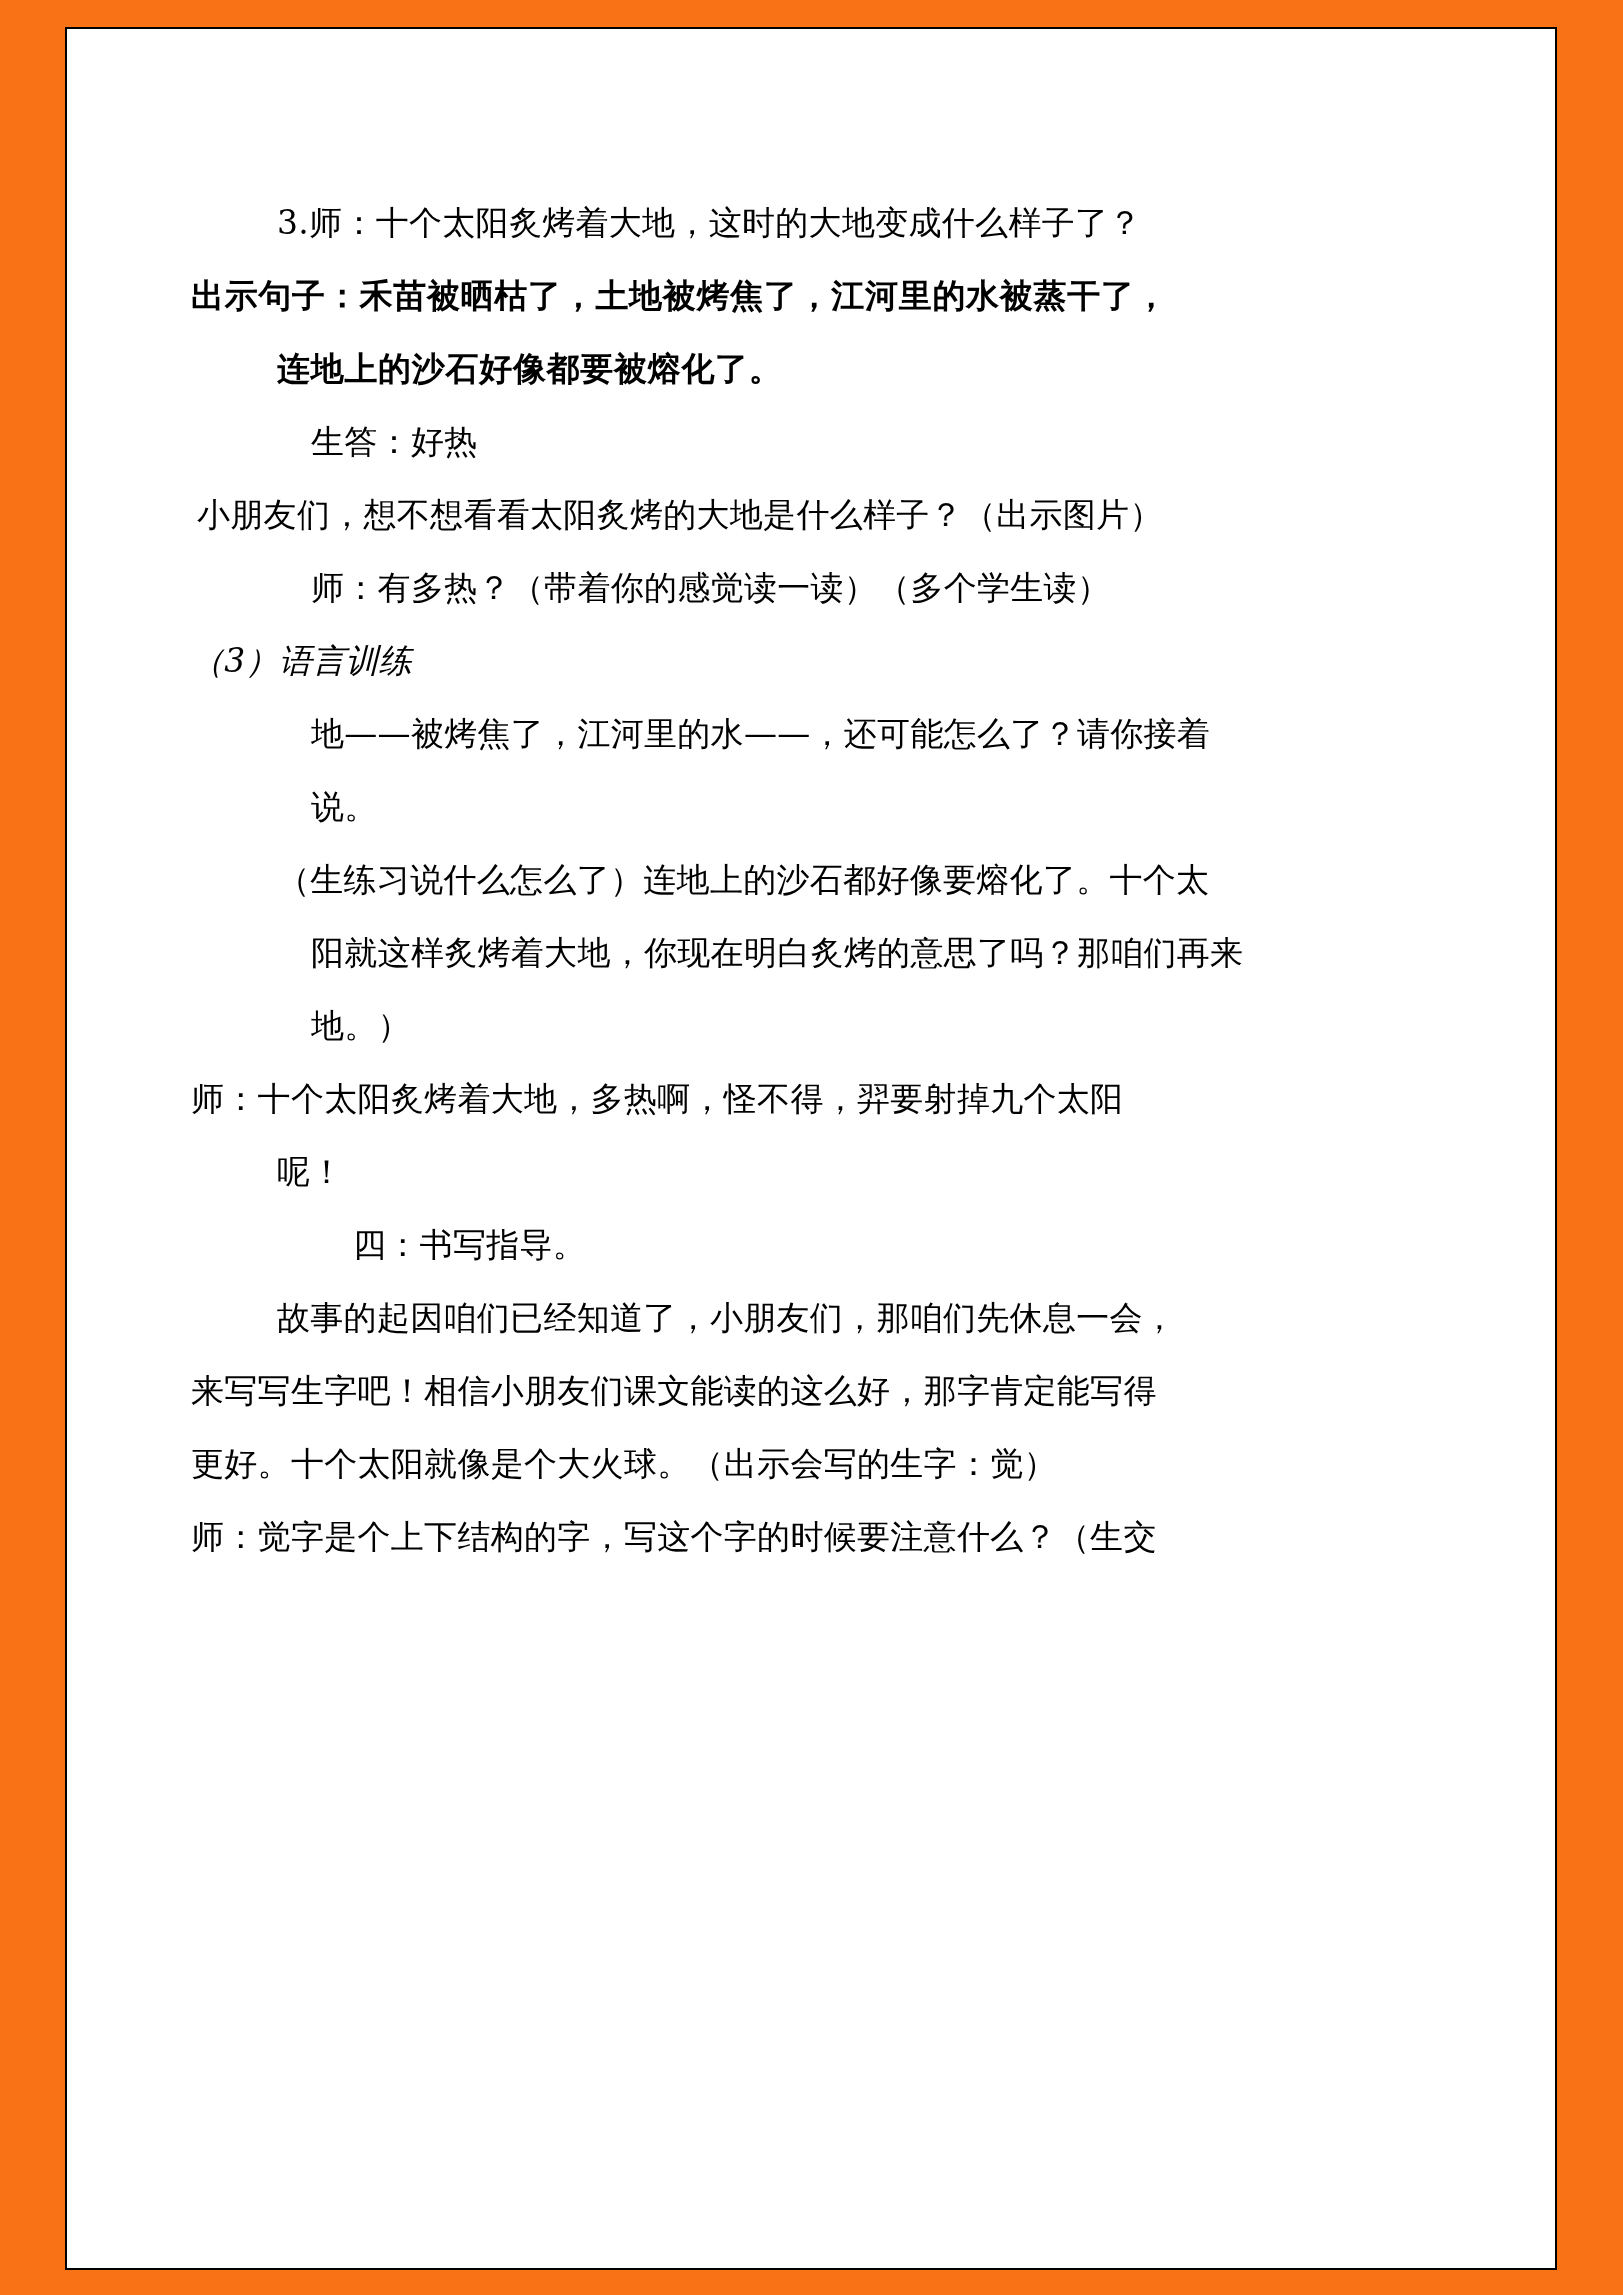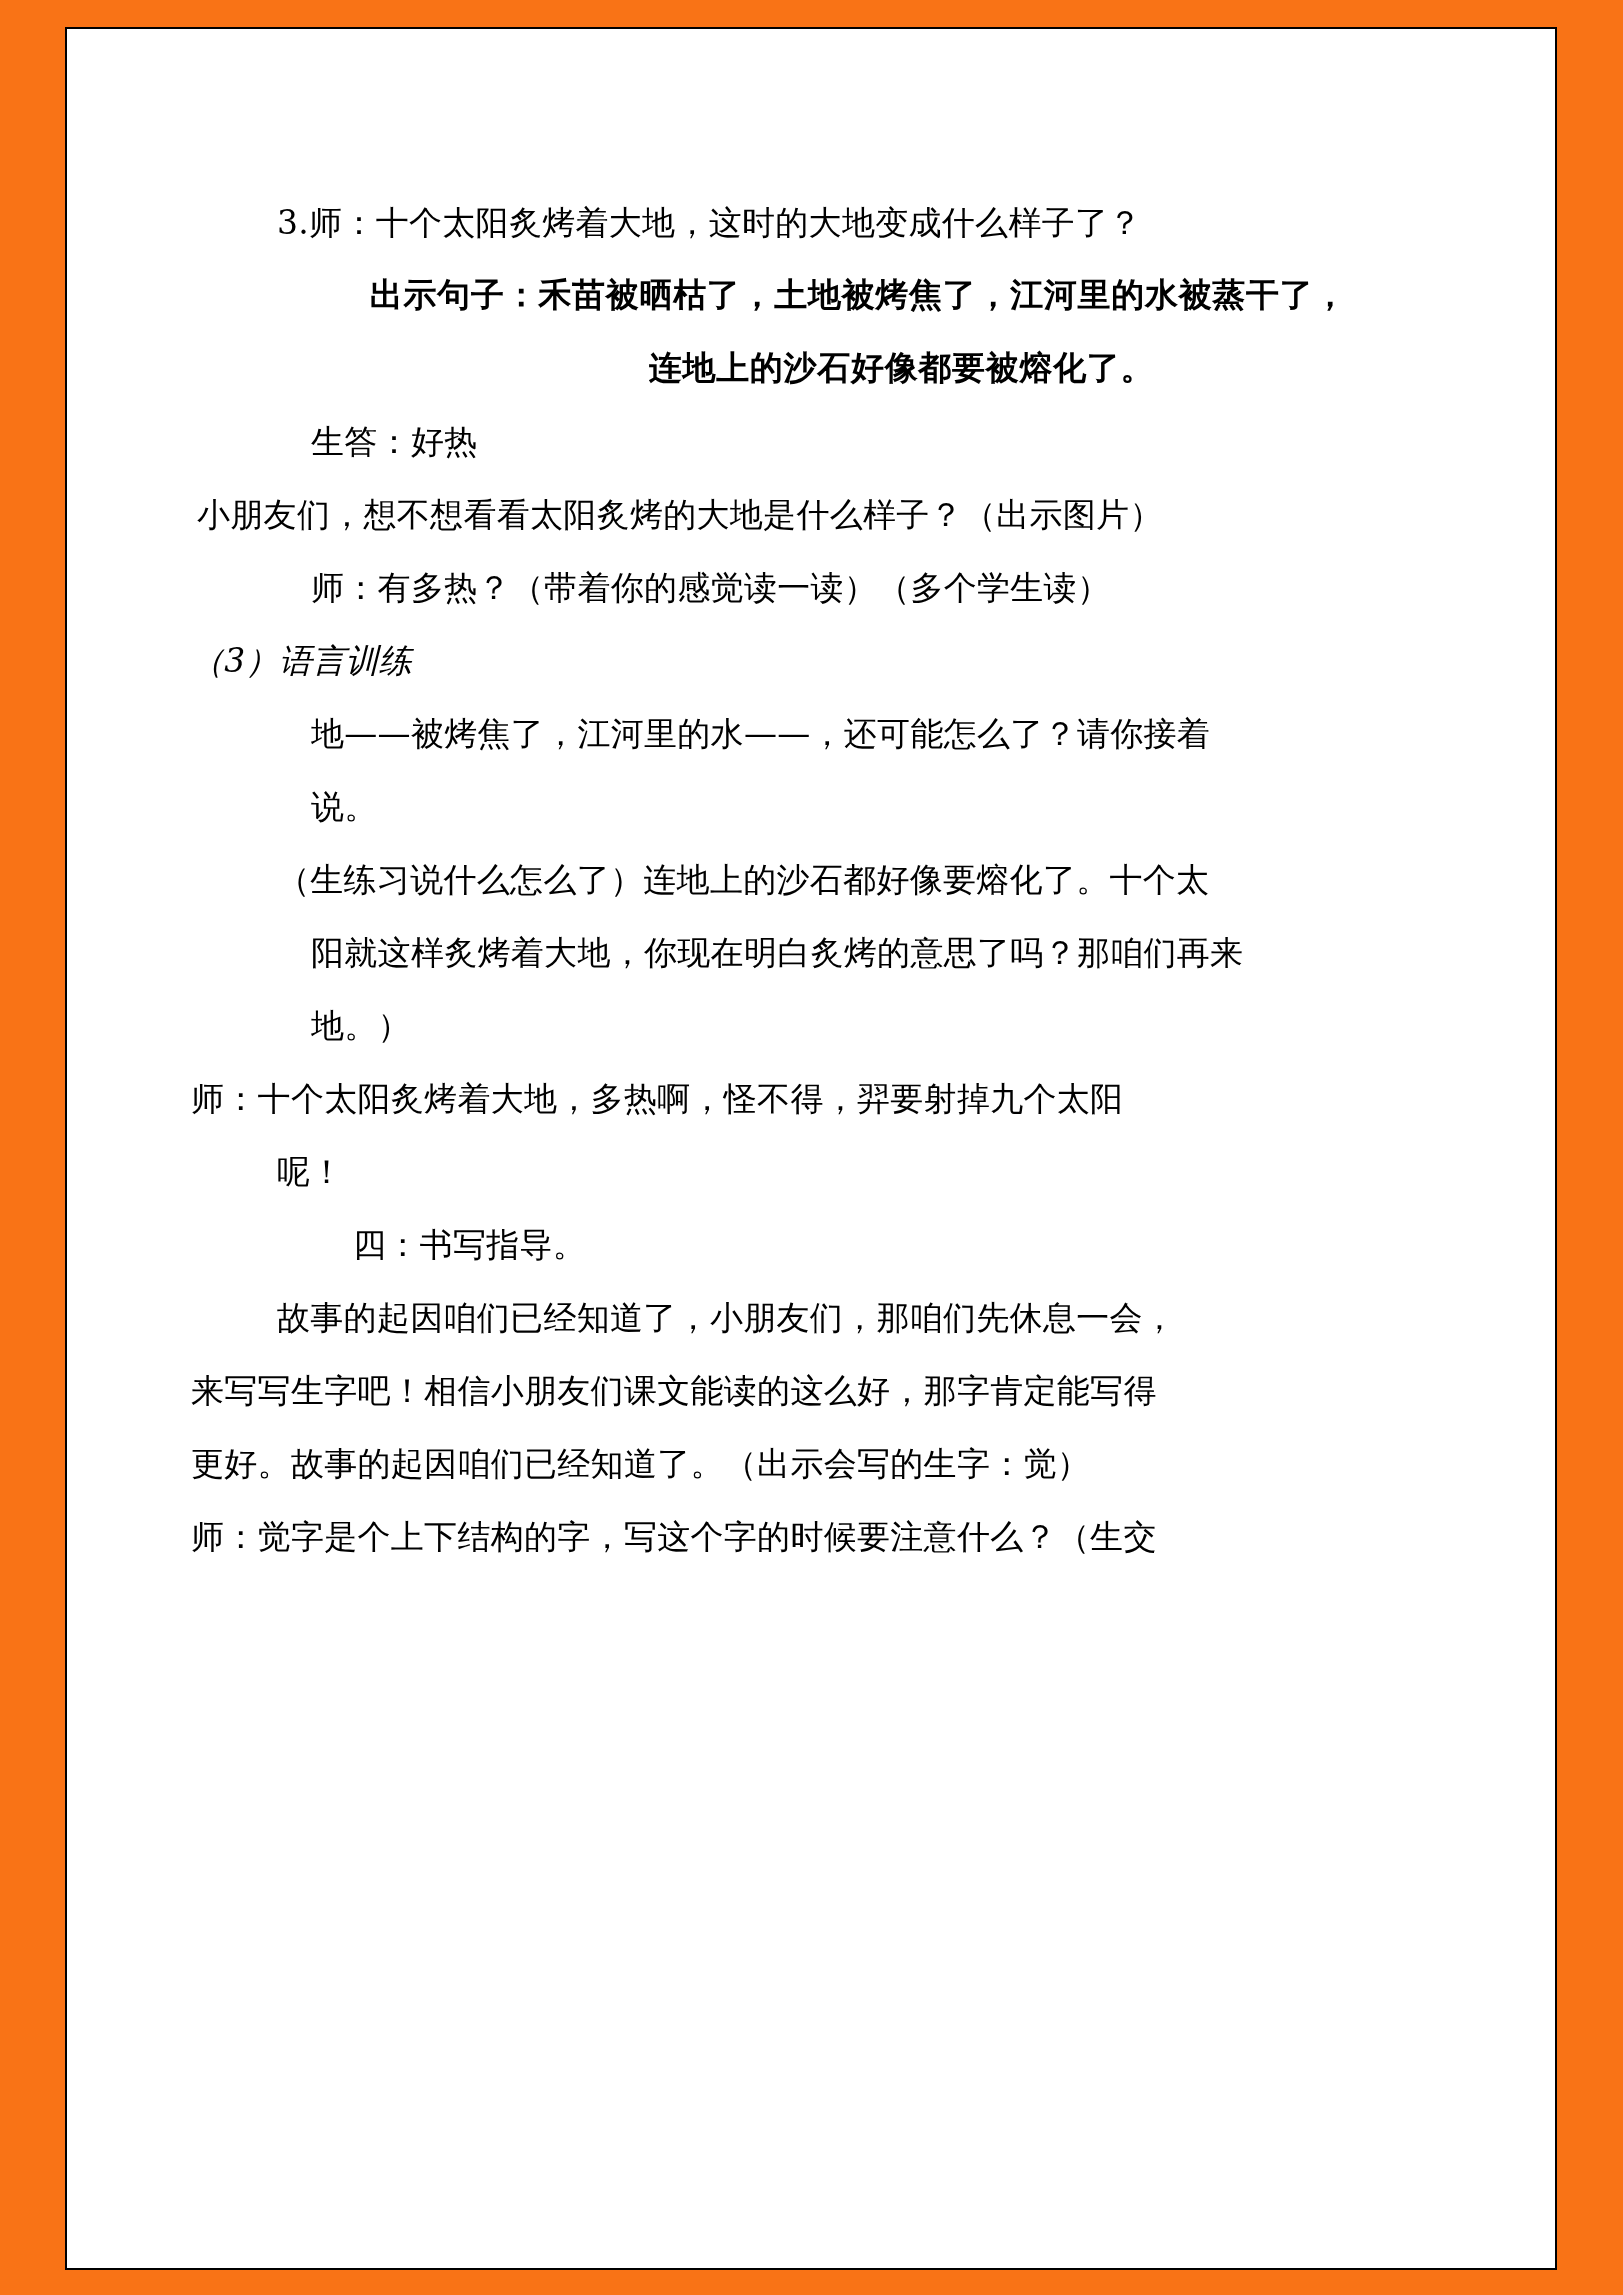--- a/index.html
+++ b/index.html
@@ -37,23 +37,22 @@
   }
   .ln {
     font-size: 33px;
     line-height: 73px;
     letter-spacing: 0.3px;
     white-space: pre-wrap;
     font-family: "DejaVu Serif", "Liberation Serif", serif;
   }
   .bold {
     font-weight: bold;
-    font-family: Liberation Serif, serif;
+    font-family: Liberation Sans, sans-serif;
     letter-spacing: 0.7px;
-    text-align: center;
   }
   .i1 { padding-left: 0px; }
   .i2 { padding-left: 40px; }
   .i3 { padding-left: 74px; }
   .neg { margin-left: -46px; }
 </style>
 </head>
 <body>
 
 <div class="page">
@@ -78,19 +77,19 @@
       <div class="ln i3">阳就这样炙烤着大地，你现在明白炙烤的意思了吗？那咱们再来</div>
       <div class="ln i3">地。）</div>
 
       <div class="ln" style="margin-left:-46px;">师：十个太阳炙烤着大地，多热啊，怪不得，羿要射掉九个太阳</div>
       <div class="ln i2">呢！</div>
 
       <div class="ln" style="padding-left:116px;">四：书写指导。</div>
 
       <div class="ln" style="padding-left:40px;">故事的起因咱们已经知道了，小朋友们，那咱们先休息一会，</div>
       <div class="ln" style="margin-left:-46px;">来写写生字吧！相信小朋友们课文能读的这么好，那字肯定能写得</div>
-      <div class="ln" style="margin-left:-46px;">更好。故事的起因咱们已经知道了。（出示会写的生字：觉）</div>
+      <div class="ln" style="margin-left:-46px;">更好。十个太阳就像是个大火球。（出示会写的生字：觉）</div>
       <div class="ln" style="margin-left:-46px;">师：觉字是个上下结构的字，写这个字的时候要注意什么？（生交</div>
 
     </div>
   </div>
 </div>
 
 
 </body></html>

